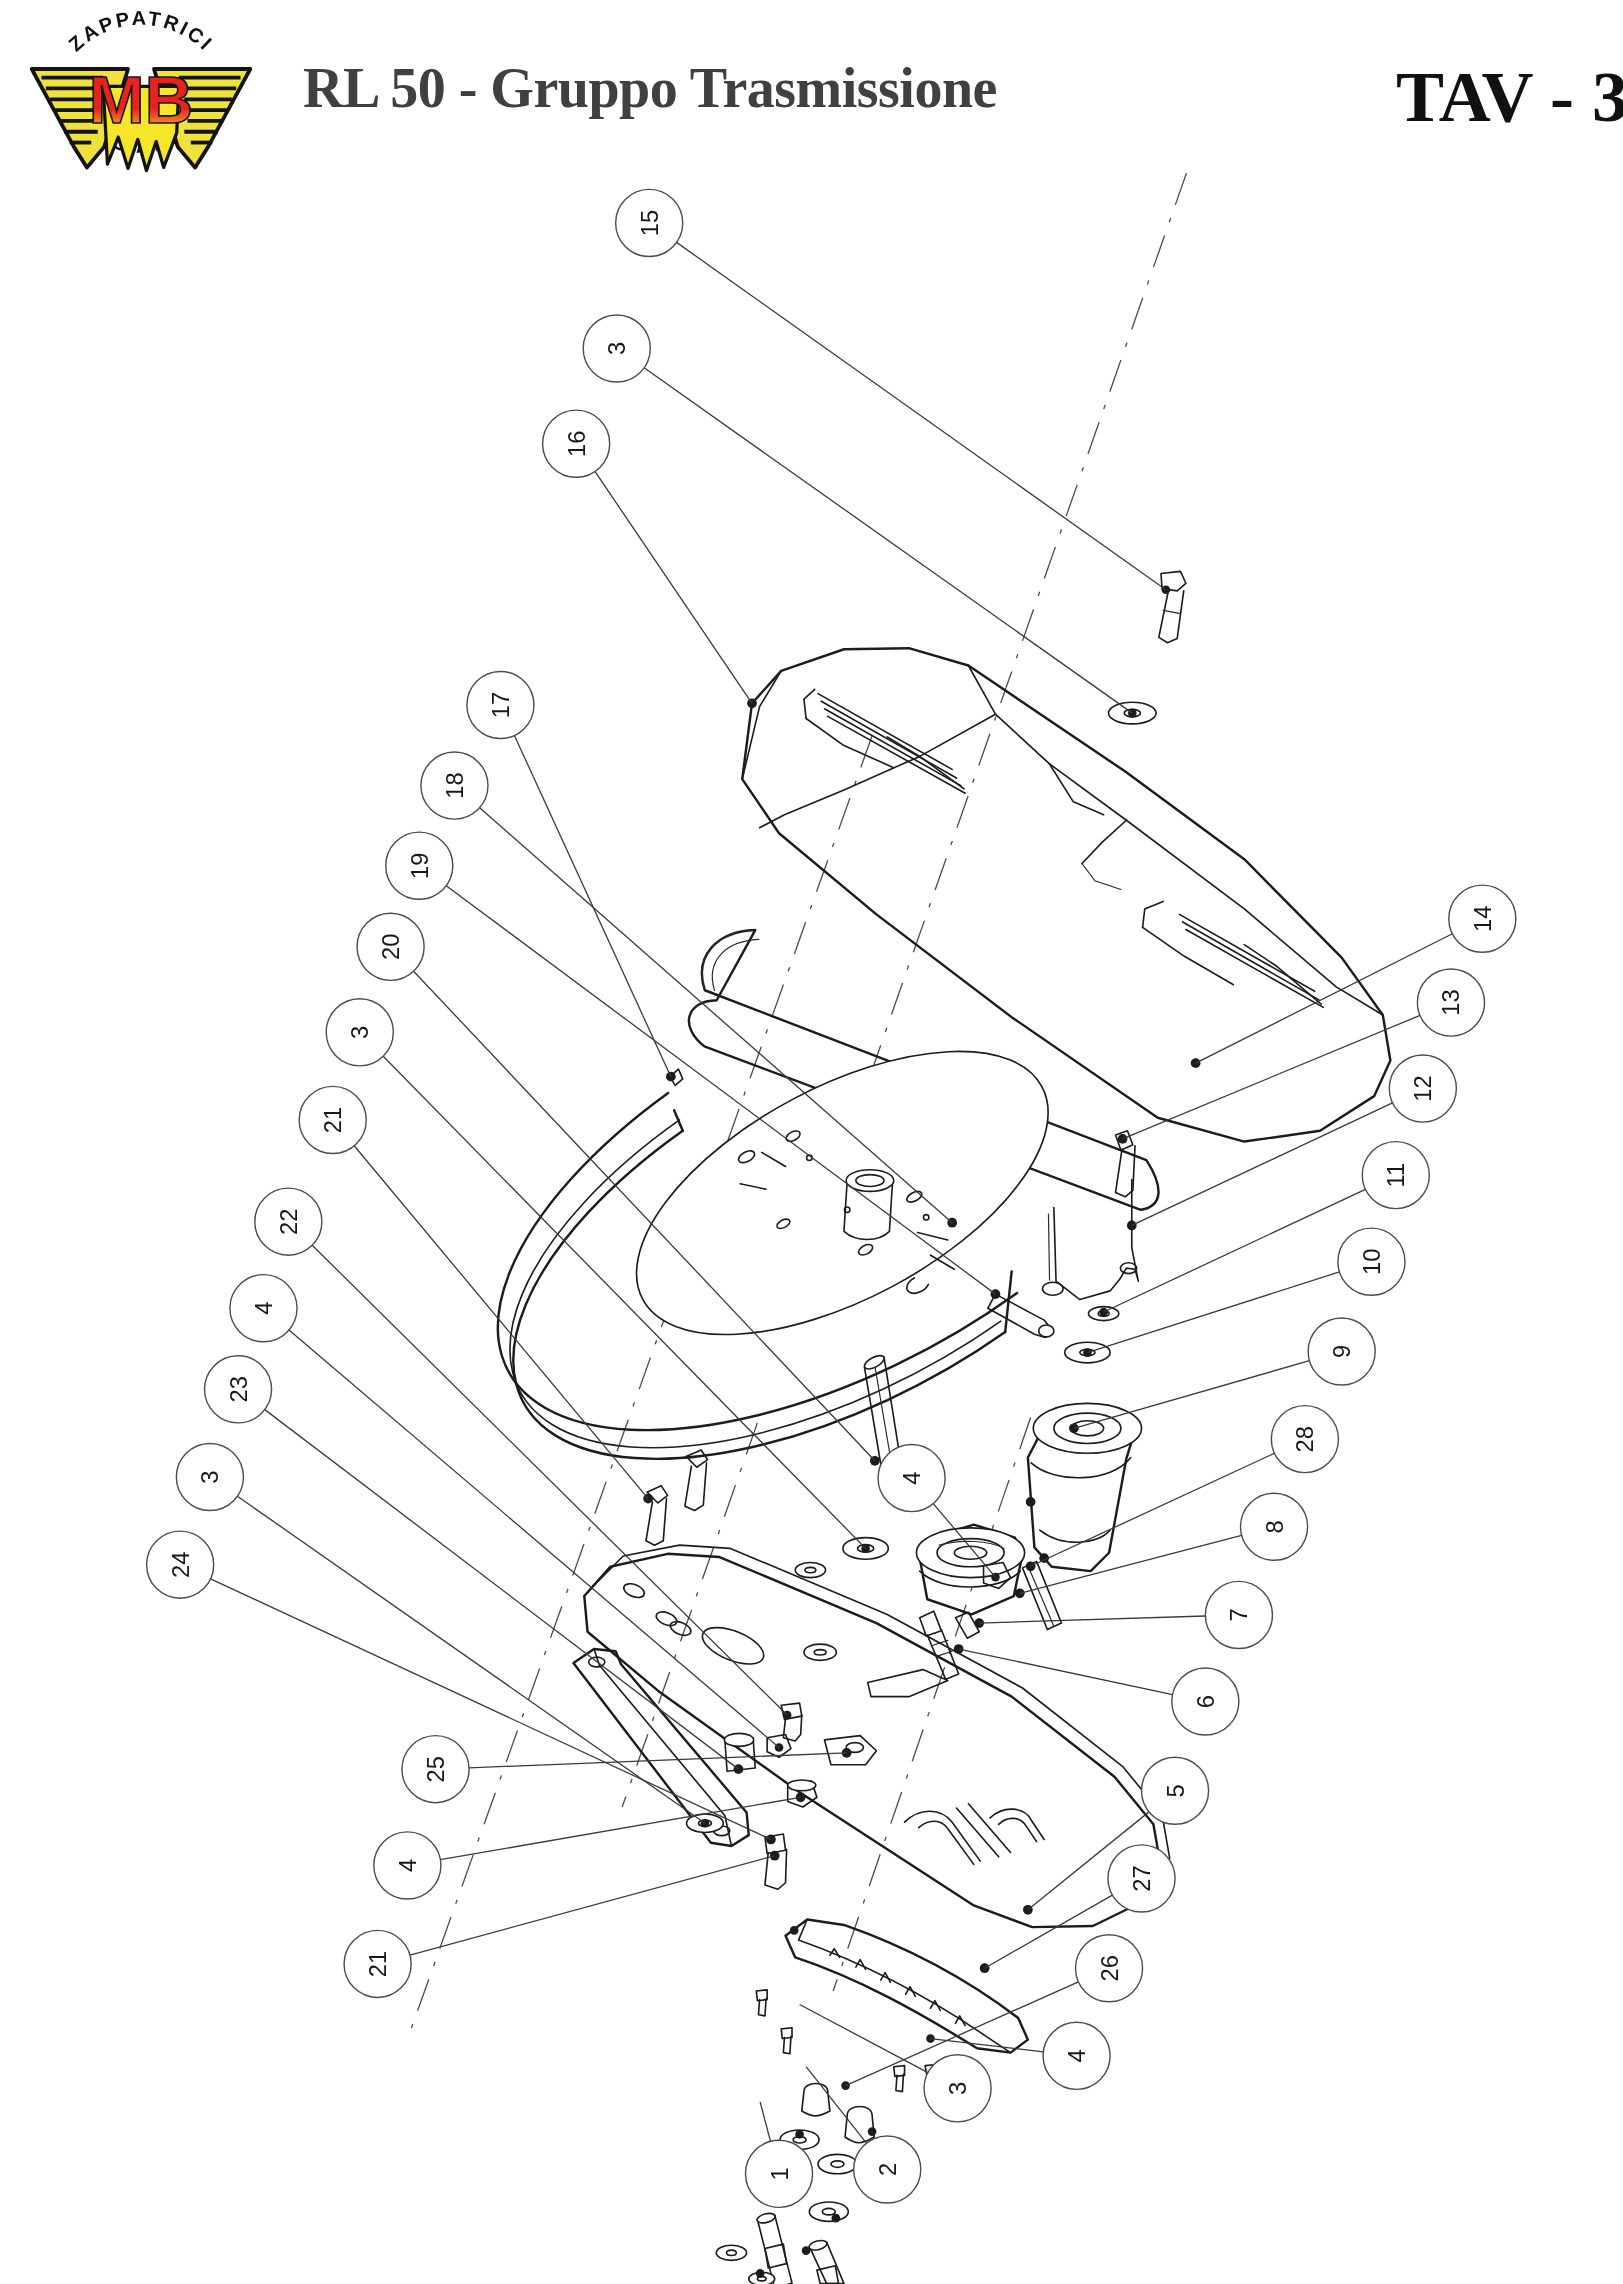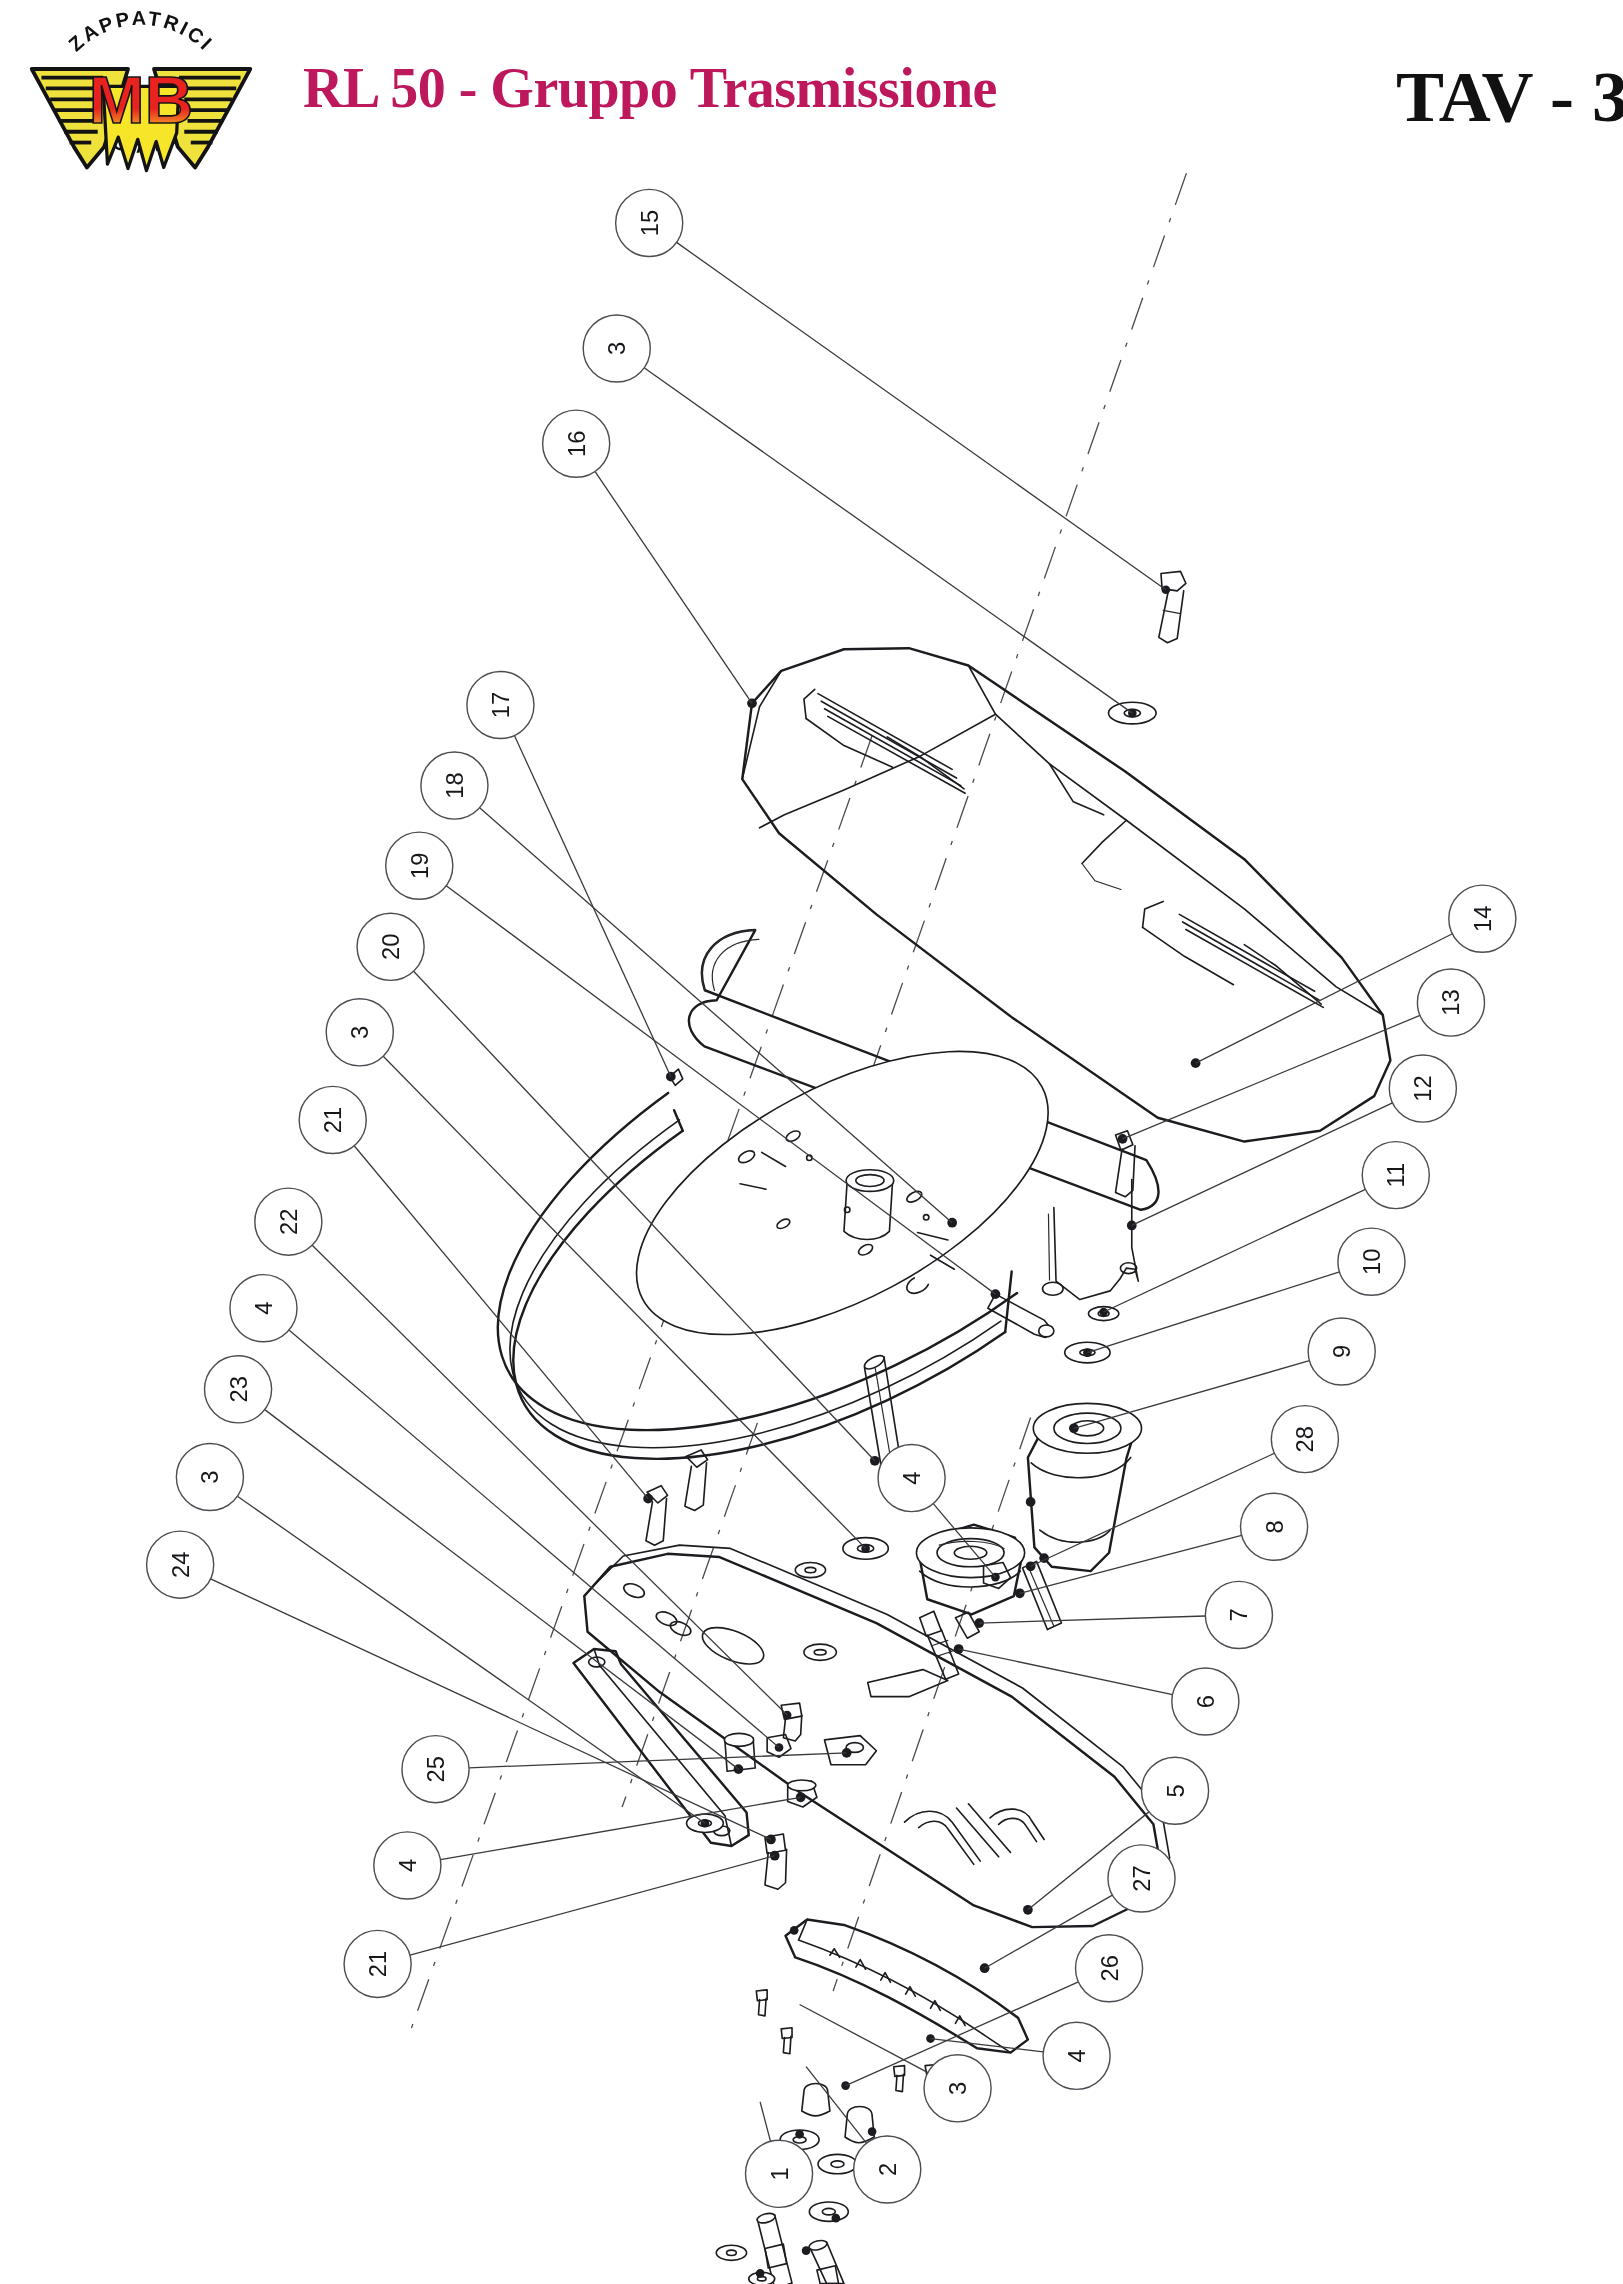--- a/index.html
+++ b/index.html
@@ -3,21 +3,21 @@
 <meta charset="utf-8">
 <style>
   html,body{margin:0;padding:0;background:#fff;}
   body{width:1623px;height:2284px;font-family:"Liberation Serif",serif;overflow:hidden;position:relative;}
   .page{position:relative;width:1623px;height:2284px;background:#ffffff;}
 
   
   .header{position:absolute;left:0;top:0;width:1623px;height:179px;}
   .logo-wrap{position:absolute;left:21.6px;top:5.4px;width:238px;height:168px;}
   .title{position:absolute;left:303px;top:56px;width:844px;
-         font-size:56px;font-weight:bold;letter-spacing:-0.5px;color:#be185d;
+         font-size:56px;font-weight:bold;letter-spacing:-0.5px;color:#404040;
          font-family:"Liberation Serif",serif;white-space:nowrap;}
   .tav{position:absolute;left:1396px;top:56px;font-size:72px;font-weight:bold;
        color:#111;font-family:"Liberation Serif",serif;white-space:nowrap;}
 
   
   .drawing{position:absolute;left:0;top:162px;width:1623px;height:2122px;}
   svg{display:block;}
   .ln{fill:none;stroke:#1c1c20;stroke-width:3;stroke-linecap:round;stroke-linejoin:round;}
   .ln2{fill:none;stroke:#1c1c20;stroke-width:4.5;stroke-linecap:round;stroke-linejoin:round;}
   .thin{fill:none;stroke:#2a2a2e;stroke-width:2.2;stroke-linecap:round;}

